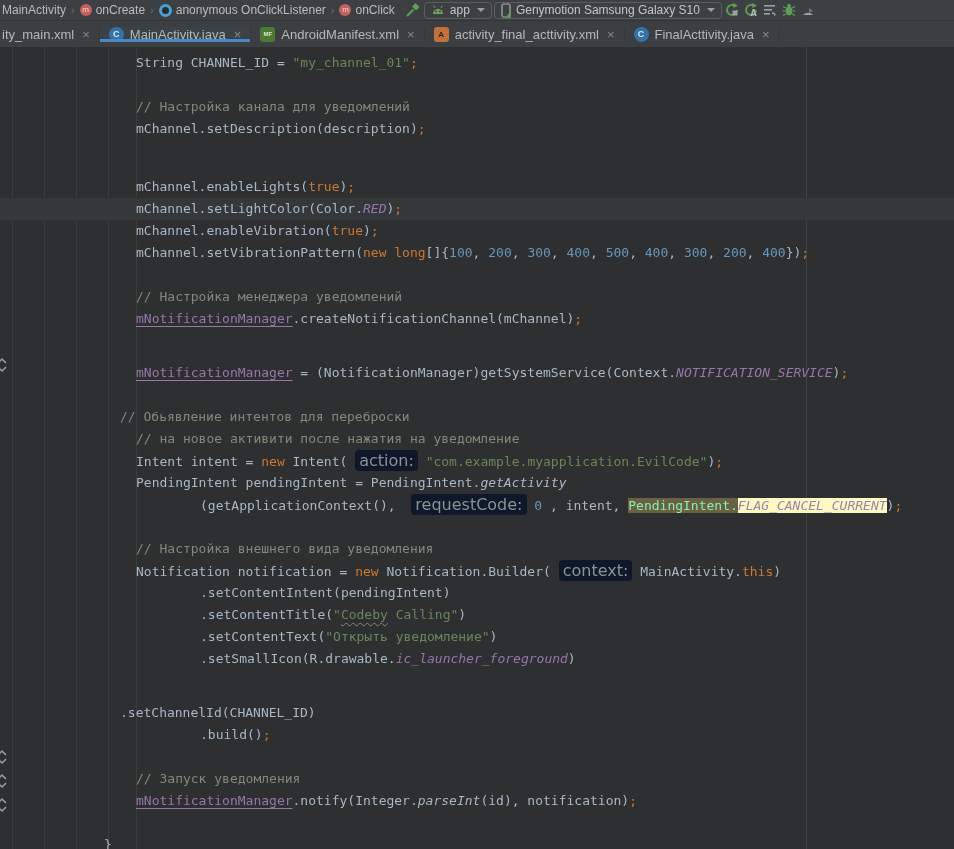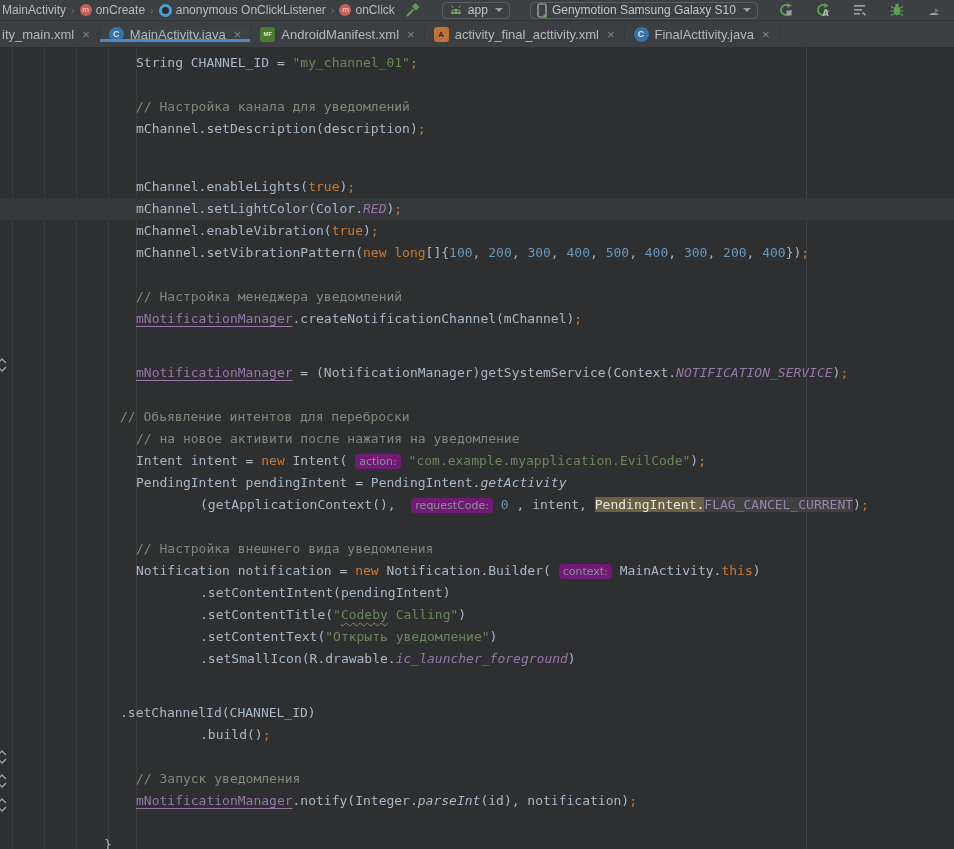--- a/index.html
+++ b/index.html
@@ -10,21 +10,21 @@
   
   .toolbar { height:20px; background:#3d4042; display:flex; align-items:center;
              font-size:12px; color:#b7bcbe; flex:0 0 auto; white-space:nowrap; }
   .crumbs { display:flex; align-items:center; gap:4px; padding-left:2px; }
   .crumb { display:flex; align-items:center; gap:4px; cursor:pointer; }
   .crumb-sep { color:#6c7173; font-size:11px; margin:0 1px; }
   .bicon { width:12px; height:12px; border-radius:50%; display:inline-flex;
            align-items:center; justify-content:center; font-size:8px; line-height:1; }
   .bicon.method { background:#c4605c; color:#ffd9d4; }
   .bicon.anon { background:#2b2b2b; border:3px solid #4aa0d5; width:13px; height:13px; }
-  .tb-right { display:flex; align-items:center; margin-left:10px; gap:20px; }
+  .tb-right { display:flex; align-items:center; margin-left:10px; gap:2px; }
   .tb-box { display:flex; align-items:center; gap:5px; border:1px solid #5a5e60;
             border-radius:4px; height:17px; padding:0 6px; cursor:pointer; color:#c2c6c8; }
   .caret { width:0; height:0; border-left:4px solid transparent; border-right:4px solid transparent;
            border-top:4px solid #9aa0a3; margin-left:2px; }
   .tb-ic { width:17px; height:17px; display:inline-flex; align-items:center; justify-content:center; cursor:pointer; }
   .tb-ic svg { display:block; }
 
   
   .tabbar { height:27px; background:#3c3f41; display:flex; align-items:center;
             flex:0 0 auto; border-top:1px solid #333637; font-size:13px; color:#b4b8ba; }
@@ -50,24 +50,24 @@
   .line.cur { background:#35383a; }
   .tk-plain { color:#a9b7c6; }
   .tk-kw    { color:#cc7832; }
   .tk-str   { color:#6a8759; }
   .tk-num   { color:#6897bb; }
   .tk-cmt   { color:#7e8a7c; }
   .tk-semi  { color:#cc7832; }
   .tk-field { color:#9876aa; text-decoration:underline; text-underline-offset:3px; }
   .tk-const { color:#9876aa; font-style:italic; }
   .tk-sm    { color:#a9b7c6; font-style:italic; }
-  .tk-hint  { background:#701a75; color:#8a9295; border-radius:4px; padding:1px 4px;
-              font-size:11px; font-family:"DejaVu Sans","Liberation Sans",sans-serif; }
-  .tk-hlp   { background:#6a6044; color:#e5e5e5; }
-  .tk-hlc   { background:#404040; color:#9886ac; }
+  .tk-hint  { background:#0f172a; color:#8a9295; border-radius:4px; padding:1px 4px;
+              font-size:16px; font-family:"DejaVu Sans","Liberation Sans",sans-serif; }
+  .tk-hlp   { background:#6a6044; color:#86efac; }
+  .tk-hlc   { background:#fef9c3; color:#9886ac; font-style:italic; }
   .tk-typo  { color:#6a8759; text-decoration:underline wavy #7d8d6f 1px; text-underline-offset:3px; }
   .fold { position:absolute; left:-3px; color:#9aa0a3; }
 </style>
 </head>
 <body>
 
 <div class="screen">
 
   <div class="toolbar">
     <div class="crumbs">

